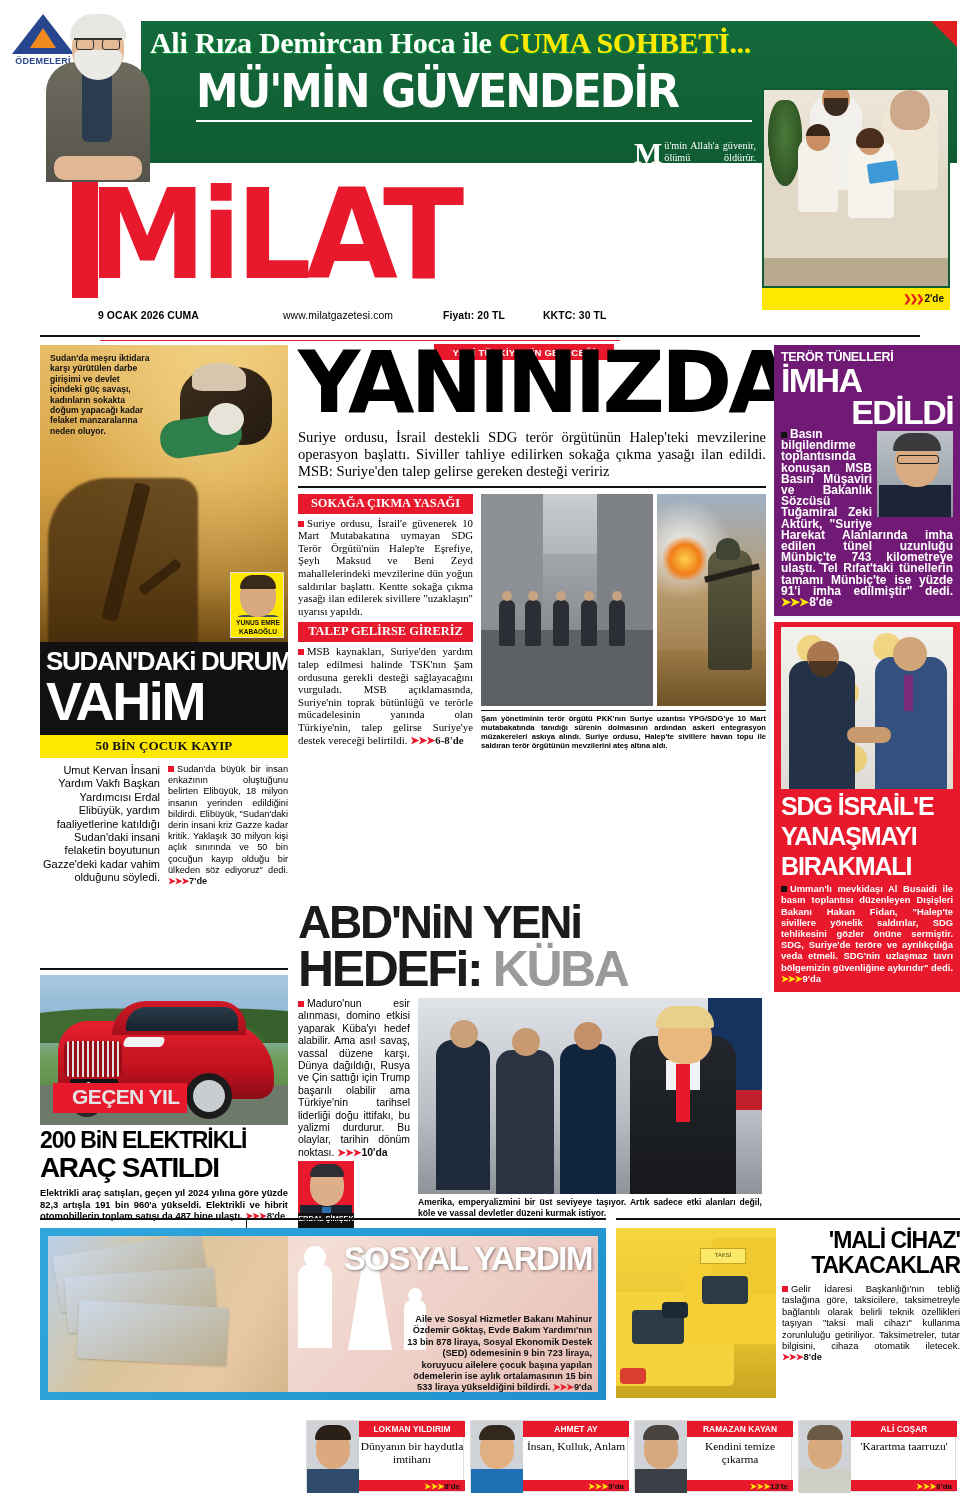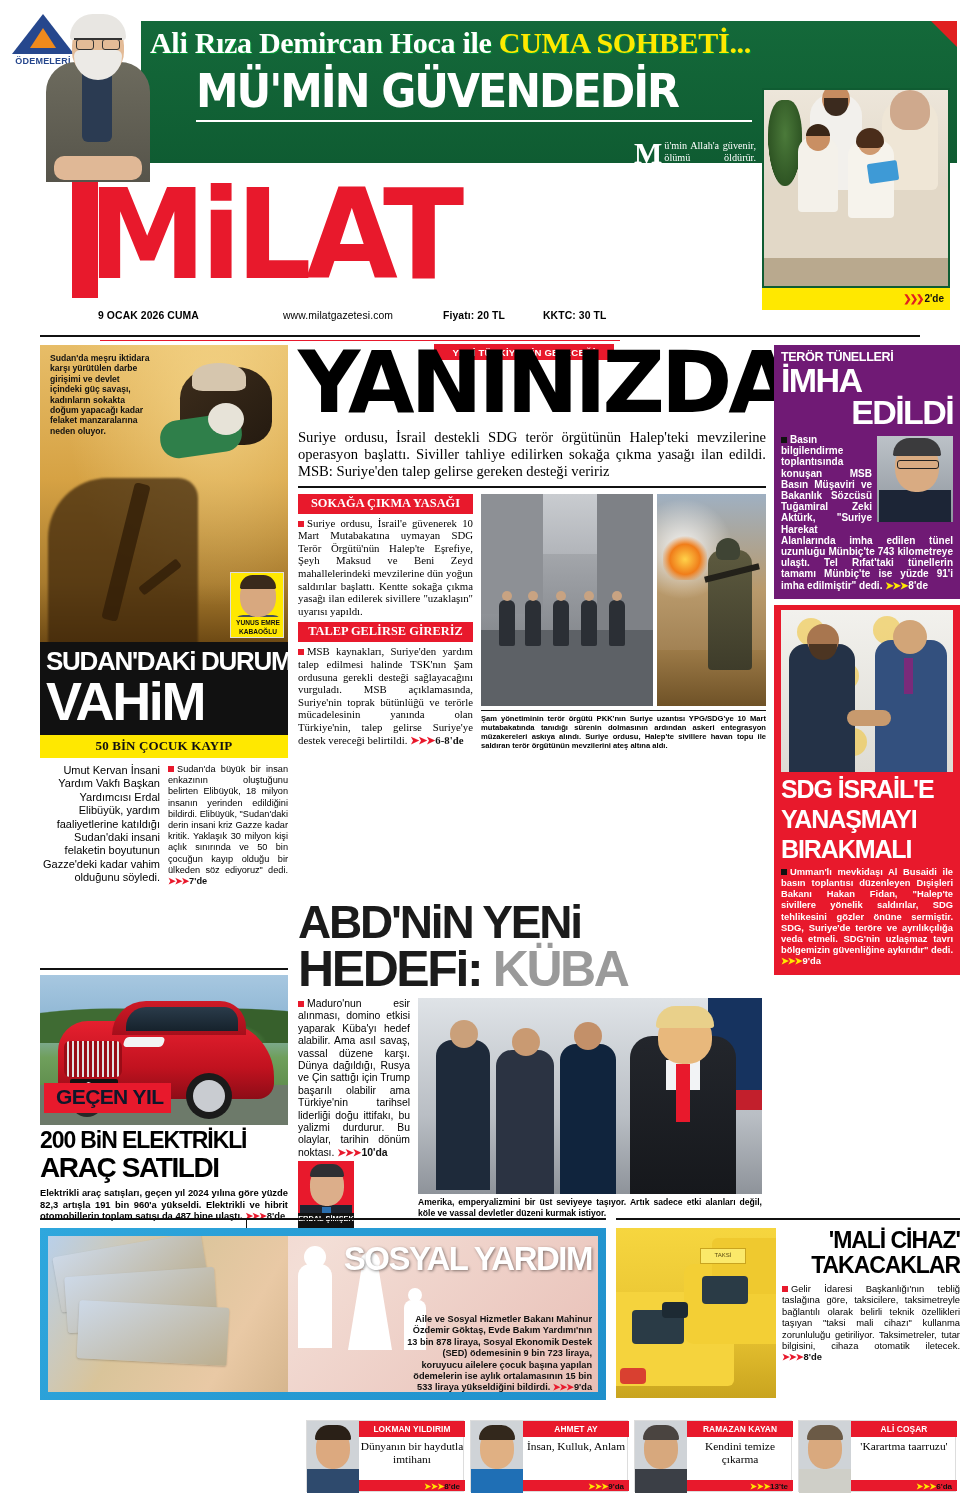--- a/index.html
+++ b/index.html
@@ -217,22 +217,22 @@
     background:linear-gradient(180deg,#2a3b4a,#16222c); border-radius:20px 14px 0 0; }
   .cp-grill{ position:absolute; left:24px; top:66px; width:58px; height:36px;
     background:repeating-linear-gradient(to right,#9a0c16 0 3px,#e2e2e2 3px 5px); border-radius:6px; }
   .cp-badge{ position:absolute; left:30px; top:104px; width:48px; height:11px; background:#111; border-radius:2px;
     color:#fff; font-size:6px; text-align:center; padding-top:2px; letter-spacing:0.4px;}
   .cp-lamp { position:absolute; left:84px; top:62px; width:40px; height:10px; background:#f2f4f3; border-radius:4px; transform:skewX(-18deg); }
   .cp-w1 { position:absolute; left:146px; bottom:6px; width:46px; height:46px; background:#1b1b1b; border-radius:50%; }
   .cp-w1:after{ content:""; position:absolute; left:7px; top:7px; width:32px; height:32px; background:#c9ccd1; border-radius:50%; }
   .cp-w2 { position:absolute; left:30px; bottom:8px; width:34px; height:34px; background:#1b1b1b; border-radius:50%; opacity:.85; }
   .gecen {
-    position:absolute; left:4px; top:108px; background:#e8192c; color:#0f172a;
-    font-size:21px; font-weight:bold; padding:2px 8px 4px 12px; letter-spacing:-0.6px;
+    position:absolute; left:13px; top:108px; background:#e8192c; color:#e5e5e5;
+    font-size:21px; font-weight:bold; padding:2px 8px 4px 19px; letter-spacing:-0.6px;
   }
   .car-h1 { font-size:23px; font-weight:bold; letter-spacing:-1.1px; line-height:25px; margin-top:3px; white-space:nowrap; }
   .car-h2 { font-size:28px; font-weight:bold; letter-spacing:-1.4px; line-height:29px; white-space:nowrap; }
   .car-text { font-size:9.4px; line-height:11.6px; text-align:justify; margin-top:5px; font-weight:bold; }
 
   
   .main { position:absolute; left:298px; top:345px; width:468px; }
   .main-h1 { font-size:94px; font-weight:bold; letter-spacing:-4.5px; line-height:88px;
     font-family:"DejaVu Sans", sans-serif; transform:scaleX(1.0); }
   .main-h2 { font-size:86px; font-weight:bold; letter-spacing:-4px; line-height:82px;
@@ -307,21 +307,21 @@
   .ap-flagblue{ position:absolute; right:0; top:0; width:54px; height:92px; background:#16335f; }
   .ap-flagred { position:absolute; right:0; top:92px; width:54px; height:20px; background:#c21f2c; }
   .abd-cap { width:344px; font-size:8.6px; line-height:10.6px; font-weight:bold; margin-top:3px; text-align:justify; }
 
   
   .col-right { position:absolute; left:774px; top:345px; width:186px; }
   .terror { background:#701a75; color:#fff; padding:5px 7px 8px 7px; }
   .t-kicker { font-size:12.6px; font-weight:bold; letter-spacing:-0.4px; }
   .t-h1 { font-size:34px; font-weight:bold; letter-spacing:-1.6px; line-height:32px; }
   .t-h2 { font-size:34px; font-weight:bold; letter-spacing:-1.6px; line-height:33px; text-align:right; }
-  .t-body { position:relative; font-size:10px; line-height:11.2px; font-weight:bold; margin-top:5px; text-align:justify; }
+  .t-body { position:relative; font-size:12px; line-height:11.2px; font-weight:bold; text-align:justify; }
   .t-portrait { float:right; width:76px; height:86px; margin:2px 0 3px 5px;
     background:linear-gradient(180deg,#bcc2c8 0%,#8e959d 100%); position:relative; overflow:hidden; }
   .t-portrait .f { position:absolute; left:18px; top:6px; width:44px; height:50px; background:#d9ab82; border-radius:46%; }
   .t-portrait .h { position:absolute; left:16px; top:2px; width:48px; height:18px; background:#3b3b3d; border-radius:24px 24px 2px 2px; }
   .t-portrait .u { position:absolute; left:2px; top:54px; width:72px; height:34px; background:#1c2536; }
   .t-portrait .g { position:absolute; left:20px; top:24px; width:42px; height:9px; border:1.4px solid #222; border-radius:3px; }
   .sq-w { display:inline-block; width:6px; height:6px; background:#111; margin-right:3px; }
   .more-w { color:#ffe800; font-weight:bold; letter-spacing:-1px; }
   .more-w b { color:#fff; margin-left:1px; letter-spacing:0; }
 

